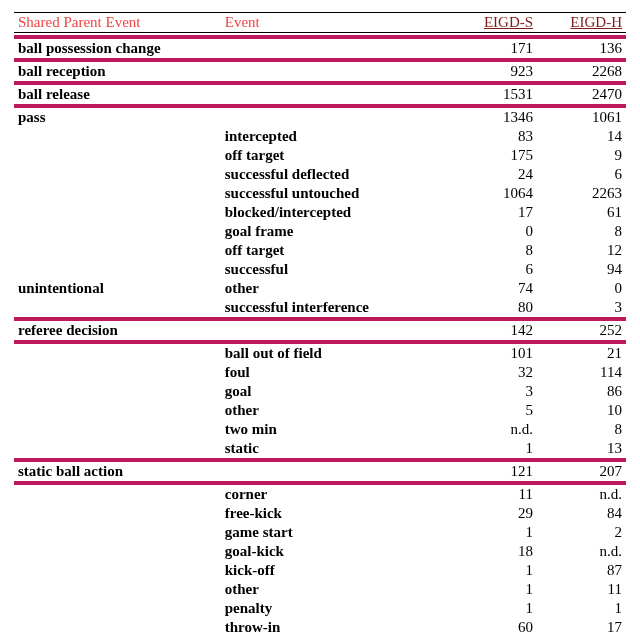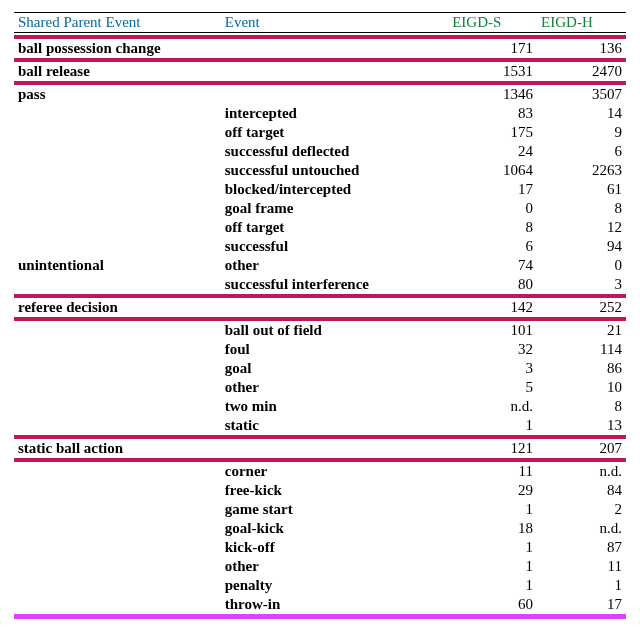--- a/index.html
+++ b/index.html
@@ -27,24 +27,25 @@
     padding: 1px 4px;
     vertical-align: bottom;
     white-space: nowrap;
     overflow: hidden;
     text-overflow: clip;
   }
   th {
     text-align: left;
     font-weight: normal;
   }
-  th.parent-h, th.event-h { color:#0369a1; }
+  th.parent-h, th.event-h { color:#ef4444; }
   th.num-h {
-    text-align: left;
-    color: #15803d; 
+    text-align: right;
+    color: #7f1d1d; 
+    text-decoration: underline;
   }
   td.parent { font-weight: bold; }
   td.event  { font-weight: bold; }
   td.num    { text-align: right; font-variant-numeric: tabular-nums; }
 
   
   thead tr th { border-top: 1px solid #000; }
   thead tr th { border-bottom: 1px solid #000; }
   
   tr.spacer td { padding:0; height:2px; border-top:1px solid #000; }
@@ -76,30 +77,36 @@
     <tr class="spacer">
           <td colspan="4"></td>
         </tr>
   <tr class="section">
           <td class="parent">ball possession change</td>
           <td class="event"></td>
           <td class="num">171</td>
           <td class="num">136</td>
         </tr>
         <tr class="section">
+          <td class="parent">ball reception</td>
+          <td class="event"></td>
+          <td class="num">923</td>
+          <td class="num">2268</td>
+        </tr>
+        <tr class="section">
           <td class="parent">ball release</td>
           <td class="event"></td>
           <td class="num">1531</td>
           <td class="num">2470</td>
         </tr>
         <tr class="section">
           <td class="parent">pass</td>
           <td class="event"></td>
           <td class="num">1346</td>
-          <td class="num">3507</td>
+          <td class="num">1061</td>
         </tr>
         <tr>
           <td class="parent"></td>
           <td class="event">intercepted</td>
           <td class="num">83</td>
           <td class="num">14</td>
         </tr>
         <tr>
           <td class="parent"></td>
           <td class="event">off target</td>

